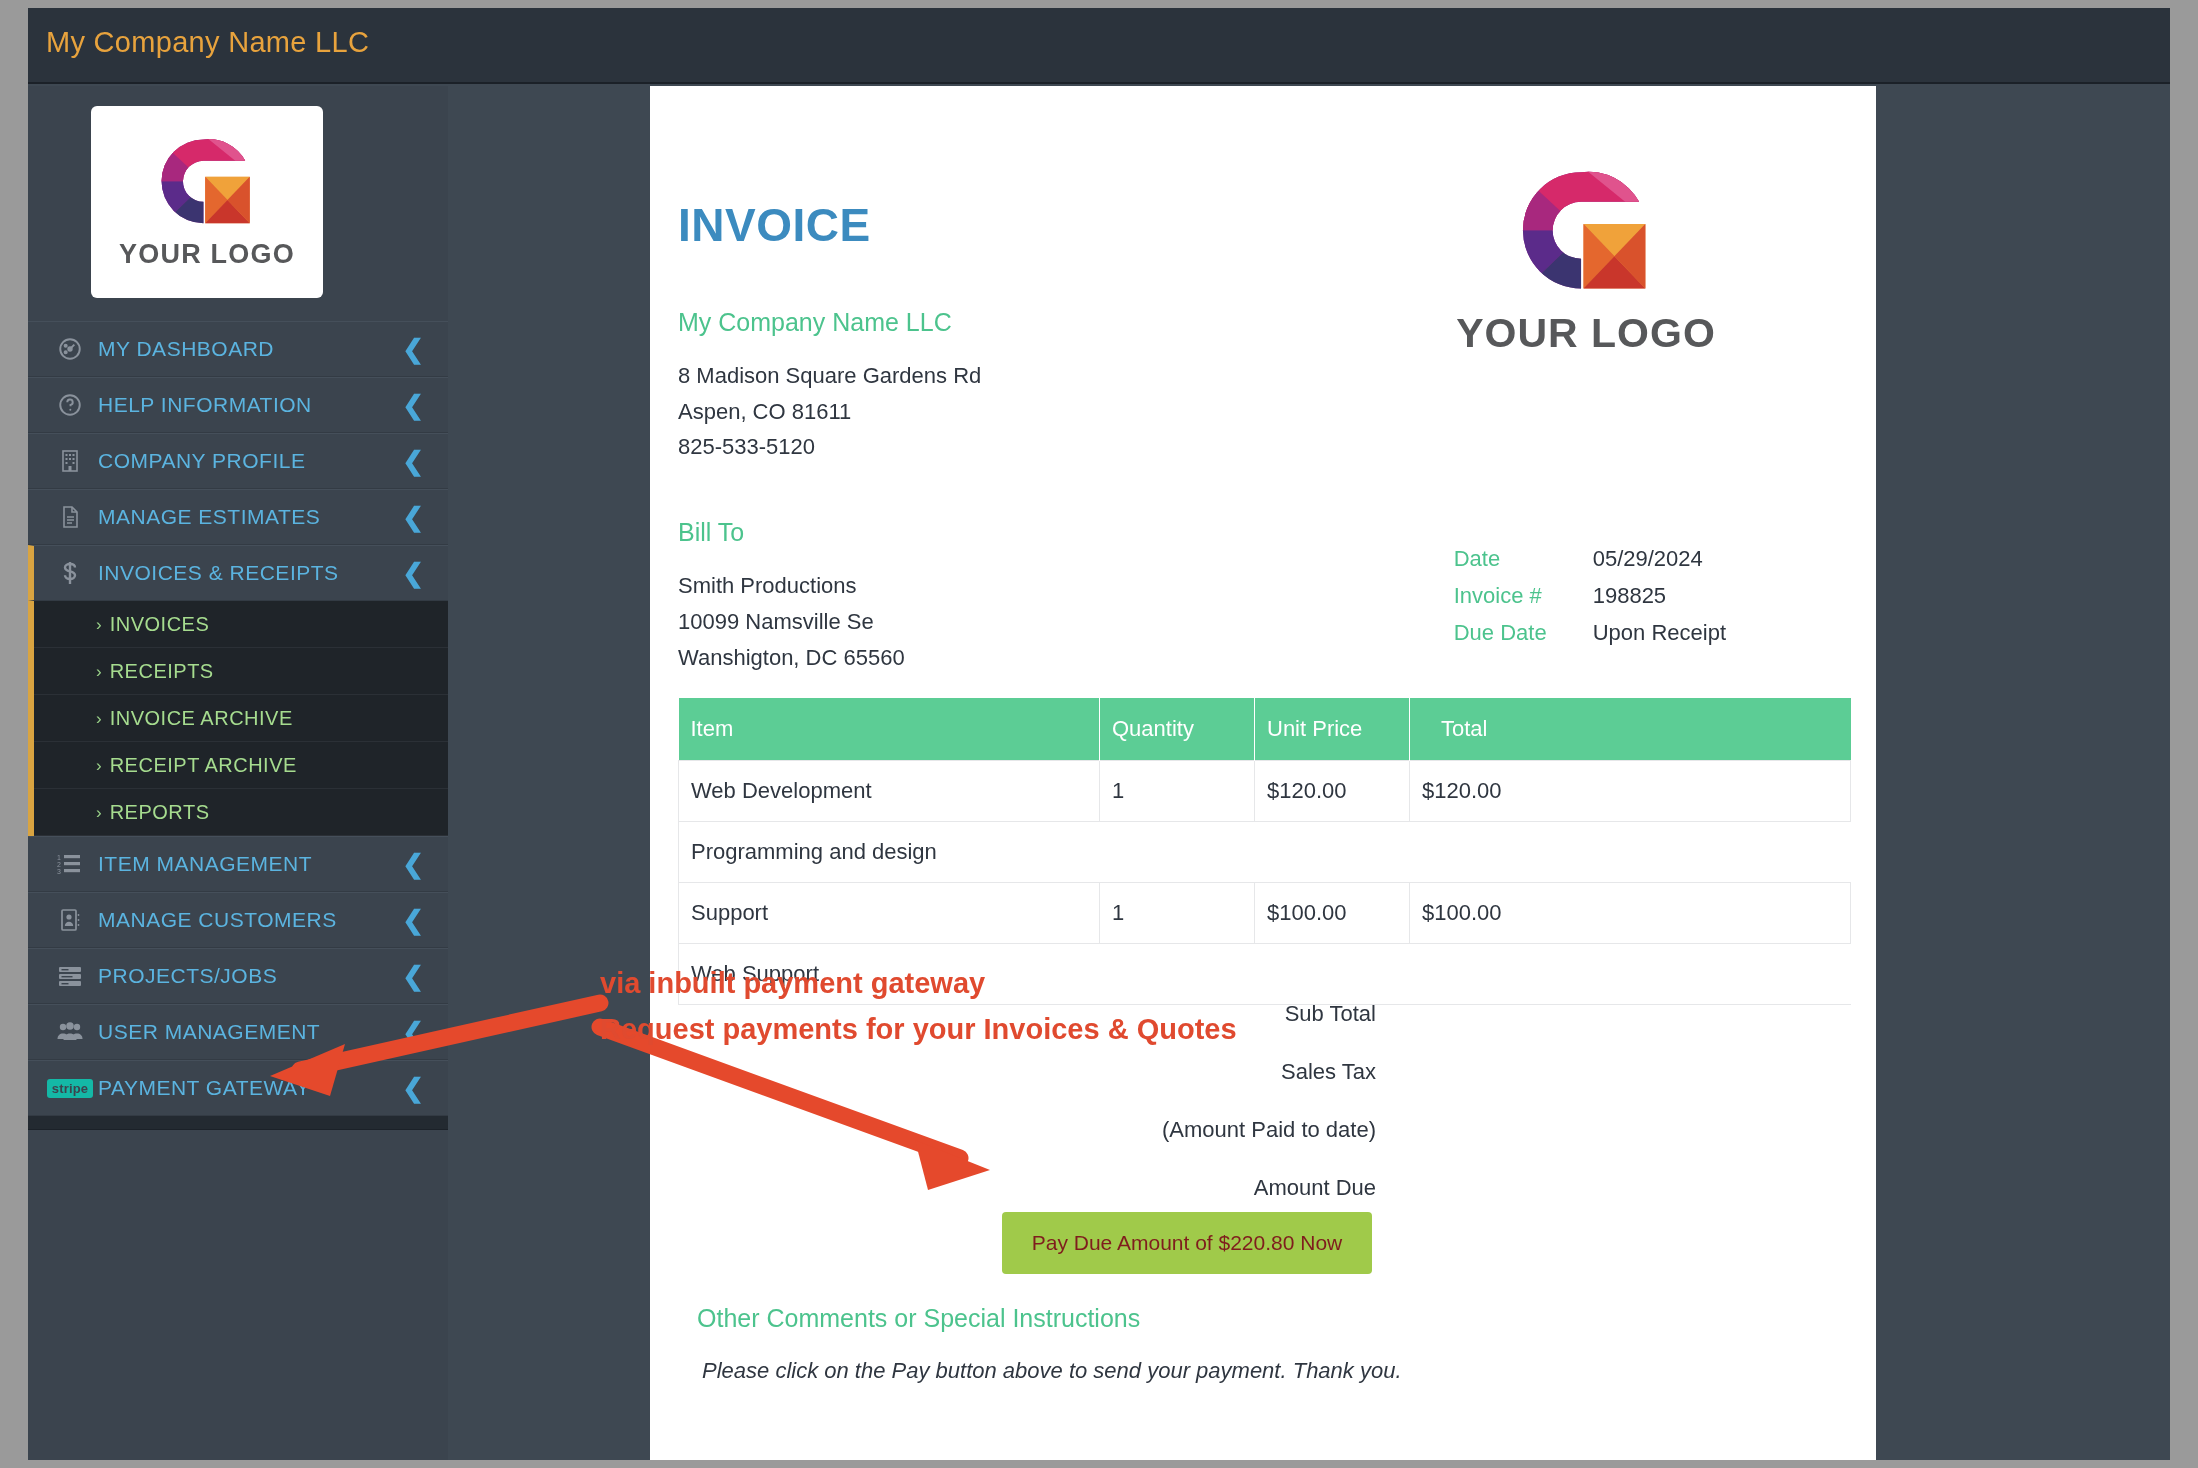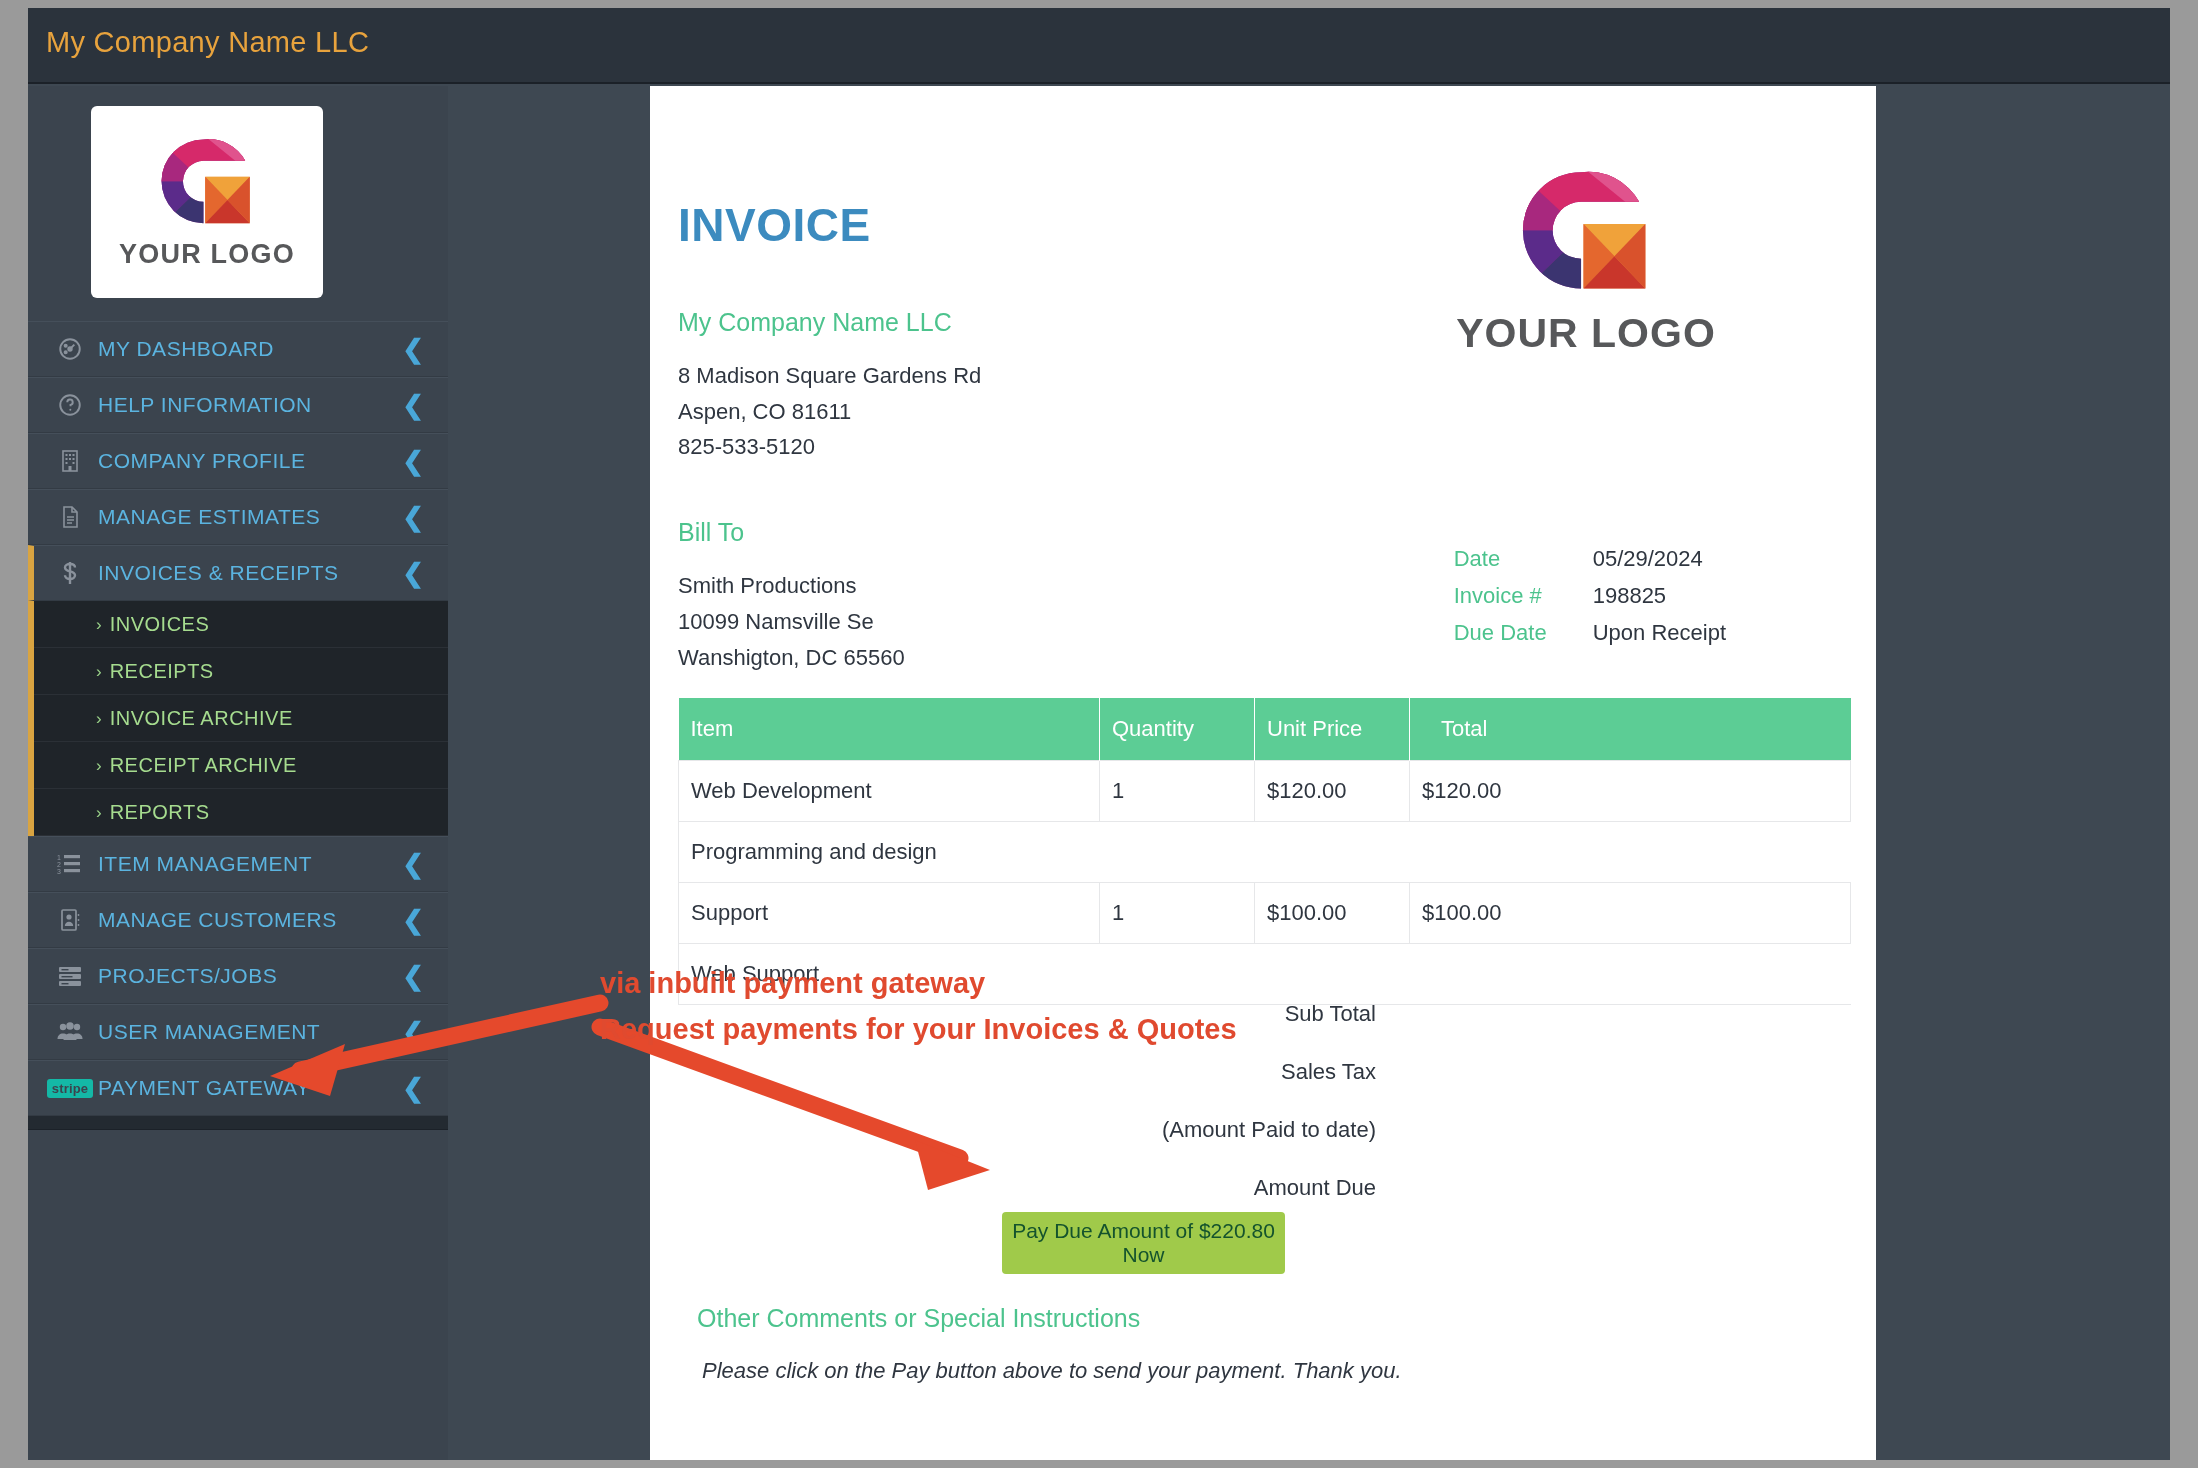--- a/index.html
+++ b/index.html
@@ -297,26 +297,26 @@
     top: 898px;
     width: 358px;
     height: 235px;
   }
   .lab { position: absolute; right: 12px; font-size: 22px; color: #2f3640; white-space: nowrap; }
 
   .pay-btn {
     position: absolute;
     left: 352px;
     top: 1126px;
-    width: 283px;
+    width: 370px;
     height: 62px;
     background: #a0ca4a;
     border: none;
     border-radius: 4px;
-    color: #14532d;
+    color: #7f1d1d;
     font-size: 21px;
     font-family: "Liberation Sans", sans-serif;
     cursor: pointer;
   }
 
   .comments-head {
     position: absolute;
     left: 47px; top: 1218px;
     font-size: 25px;
     color: #4cc38d;

